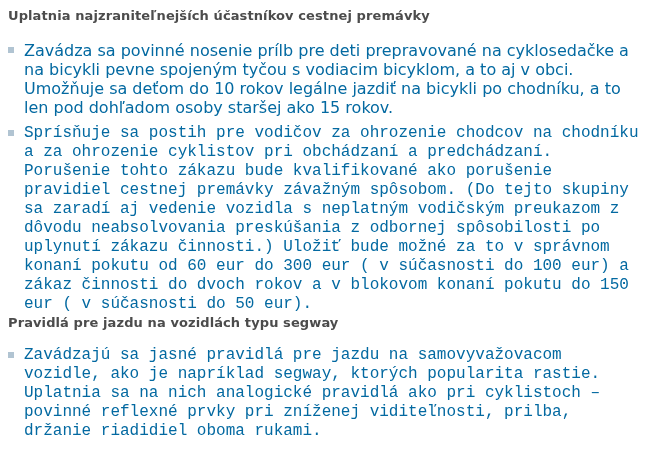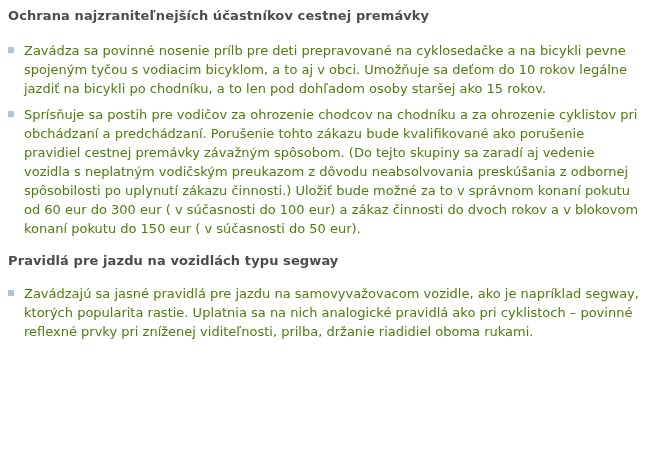--- a/index.html
+++ b/index.html
@@ -17,54 +17,53 @@
   }
   .section-heading {
     font-size: 13px;
     font-weight: bold;
     color: #4c4c4c;
     margin: 0 0 16px 0;
     line-height: 18px;
     letter-spacing: 0.1px;
   }
   .section-heading.second {
-    margin-top: 14px;
     margin-bottom: 14px;
   }
   ul.bullet-list {
     list-style: none;
     margin: 0;
     padding: 0;
   }
   ul.bullet-list li {
     position: relative;
     padding-left: 16px;
     margin: 0 0 7px 0;
-    font-size: 13px;
+    font-size: 16px;
     line-height: 19px;
-    color: #4d7c0f;
+    color: #0369a1;
   }
   ul.bullet-list li .sq {
     position: absolute;
     left: 0;
     top: 6px;
     width: 6px;
     height: 6px;
     background: #b1c4d2;
   }
-  ul.bullet-list li:last-child { margin-bottom: 0; }
+  ul.bullet-list li:last-child { margin-bottom: 0; font-family: Liberation Mono, monospace; }
   .section { margin: 0; }
 </style>
 </head>
 <body>
 
 <div class="page">
 
   <div class="section">
-    <h2 class="section-heading">Ochrana najzraniteľnejších účastníkov cestnej premávky</h2>
+    <h2 class="section-heading">Uplatnia najzraniteľnejších účastníkov cestnej premávky</h2>
     <ul class="bullet-list">
       <li>
         <span class="sq"></span>
         <span>Zavádza sa povinné nosenie prílb pre deti prepravované na cyklosedačke a na bicykli pevne spojeným tyčou s vodiacim bicyklom, a to aj v obci. Umožňuje sa deťom do 10 rokov legálne jazdiť na bicykli po chodníku, a to len pod dohľadom osoby staršej ako 15 rokov.</span>
       </li>
       <li>
         <span class="sq"></span>
         <span>Sprísňuje sa postih pre vodičov za ohrozenie chodcov na chodníku a za ohrozenie cyklistov pri obchádzaní a predchádzaní. Porušenie tohto zákazu bude kvalifikované ako porušenie pravidiel cestnej premávky závažným spôsobom. (Do tejto skupiny sa zaradí aj vedenie vozidla s neplatným vodičským preukazom z dôvodu neabsolvovania preskúšania z odbornej spôsobilosti po uplynutí zákazu činnosti.) Uložiť bude možné za to v správnom konaní pokutu od 60 eur do 300 eur ( v súčasnosti do 100 eur) a zákaz činnosti do dvoch rokov a v blokovom konaní pokutu do 150 eur ( v súčasnosti do 50 eur).</span>
       </li>
     </ul>

